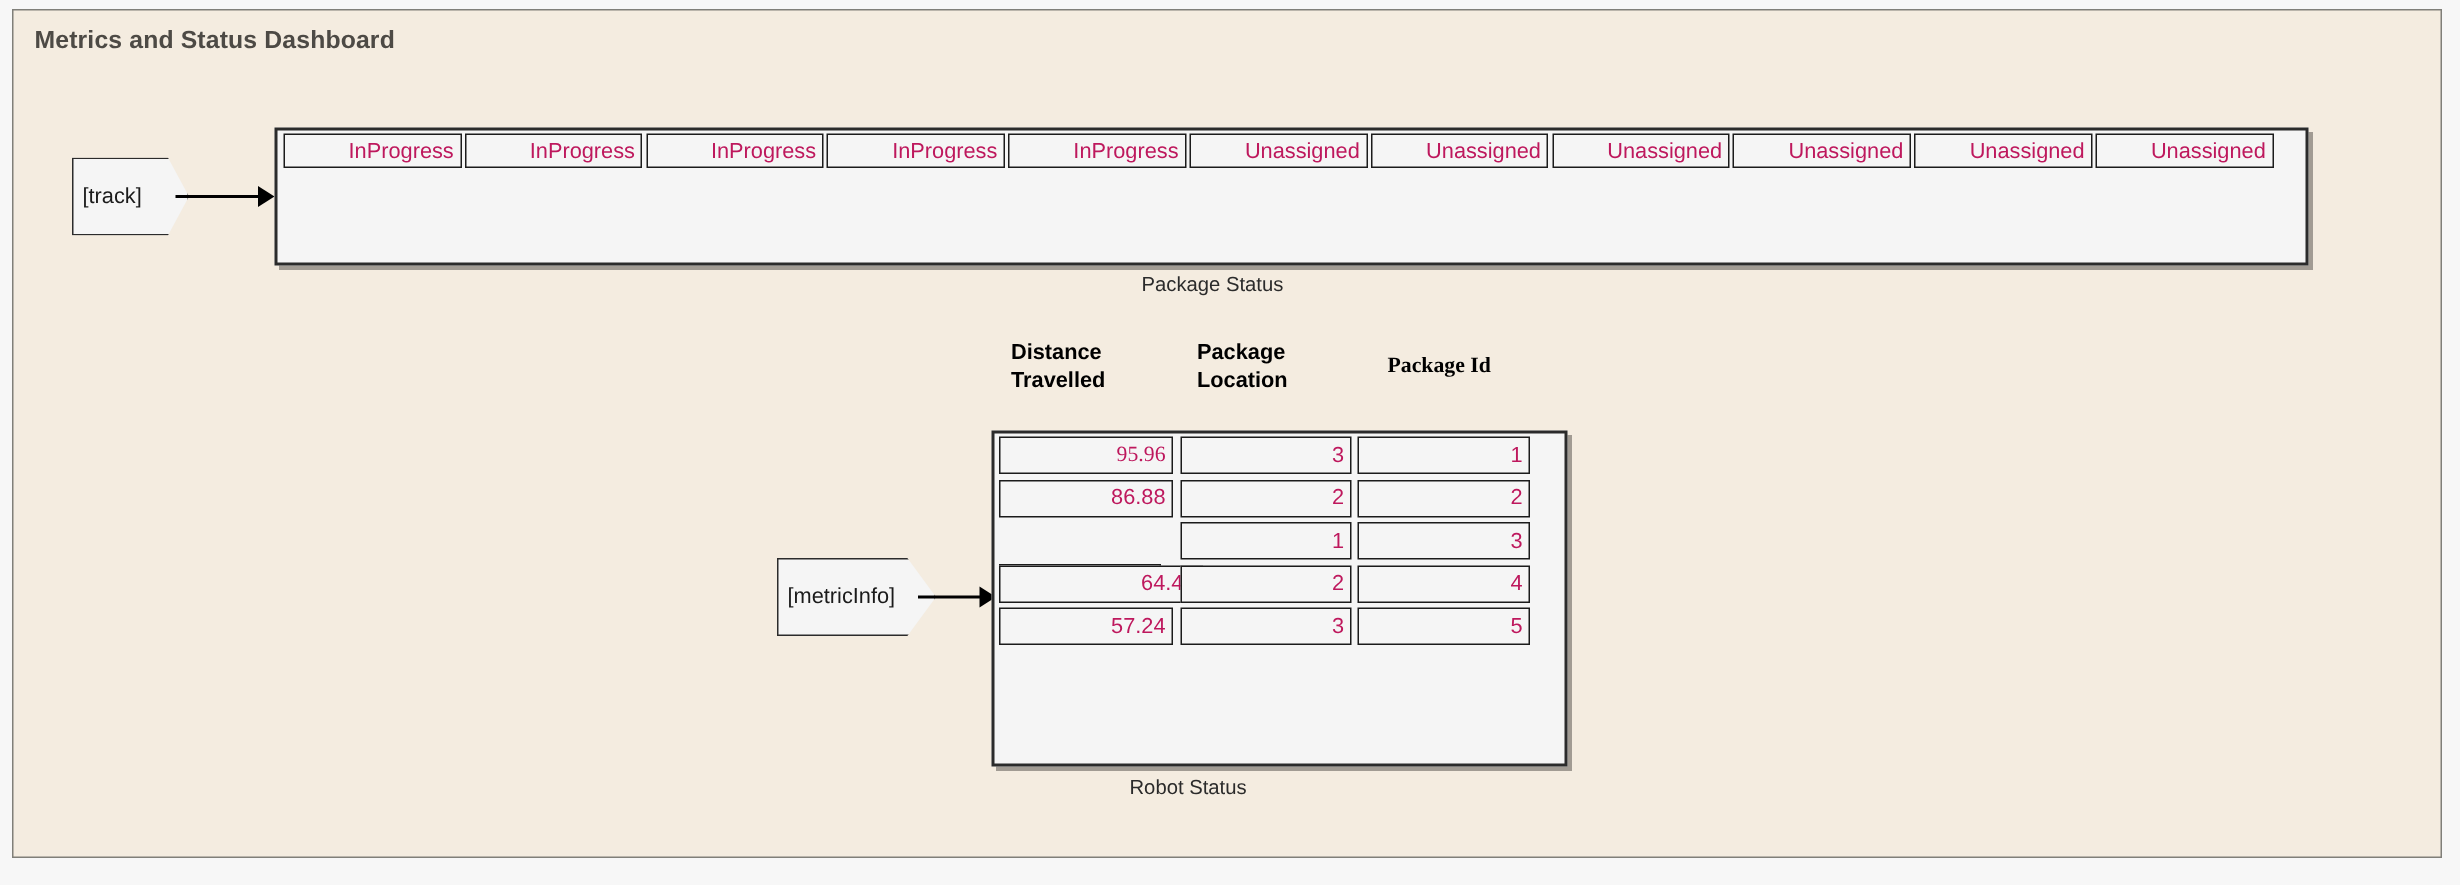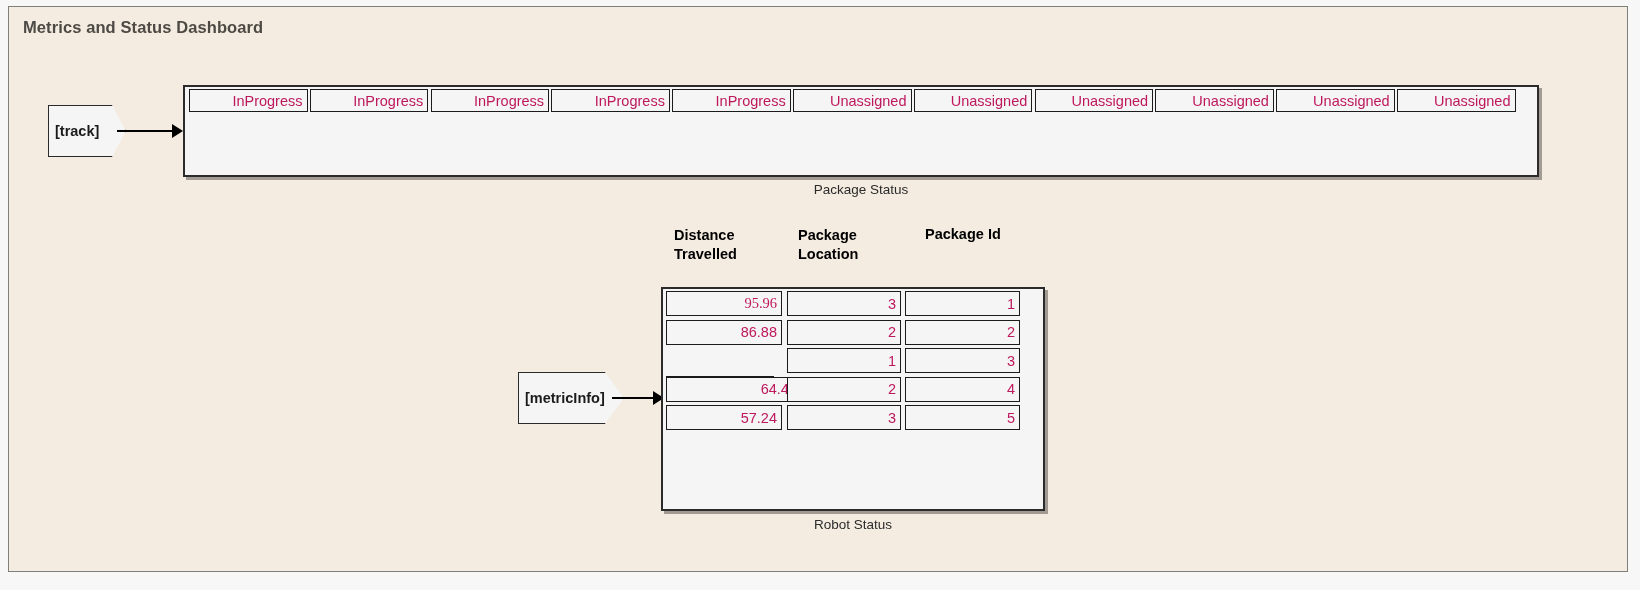--- a/index.html
+++ b/index.html
@@ -44,38 +44,36 @@
     background: #f5f5f5;
     border: 2px solid #2b2b2b;
     box-sizing: border-box;
     box-shadow: 3px 3px 0 0 rgba(60,58,54,0.45);
   }
   .panel-caption {
     position: absolute;
     font-size: 13.5px;
     color: #2b2b2b;
     white-space: nowrap;
-    text-align: center;
   }
 
   
   .signal-tag {
     position: absolute;
     height: 52px;
     background: #f5f5f5;
     border: 1px solid #2b2b2b;
     box-sizing: border-box;
     display: flex;
     align-items: center;
     padding-left: 6px;
     font-size: 14.5px;
     color: #1b1b1b;
     clip-path: polygon(0 0, 82% 0, 100% 50%, 82% 100%, 0 100%);
     filter: drop-shadow(2px 2px 0 rgba(60,58,54,0.35));
-    font-weight: bold;
   }
   .signal-line {
     position: absolute;
     height: 1.5px;
     background: #000;
   }
   .signal-arrow {
     position: absolute;
     width: 0;
     height: 0;
@@ -148,21 +146,21 @@
   </div>
   <div class="signal-line" style="left:612px; top:397px; width:48px;"></div>
   <div class="signal-arrow" style="left:653px; top:391px;"></div>
 
   <div class="panel" style="left:661px; top:287px; width:384px; height:224px;"></div>
 
   <div class="col-header" style="left:674px; top:226px;">Distance
 Travelled</div>
   <div class="col-header" style="left:798px; top:226px;">Package
 Location</div>
-  <div class="col-header" style="left:925px; top:225px;">Package Id</div>
+  <div class="col-header" style="left:925px; top:235px;font-family:Liberation Serif, serif;">Package Id</div>
 
   <div id="robot-status-cells">
       <div class="cell" style="left: 666px; top: 291px; width: 116px; height: 25px; font-family: Liberation Serif, serif;">95.96</div>
       <div class="cell" style="left: 787px; top: 291px; width: 114px; height: 25px;">3</div>
       <div class="cell" style="left: 905px; top: 291px; width: 115px; height: 25px;">1</div>
       <div class="cell" style="left: 666px; top: 319.6px; width: 116px; height: 25px;">86.88</div>
       <div class="cell" style="left: 787px; top: 319.6px; width: 114px; height: 25px;">2</div>
       <div class="cell" style="left: 905px; top: 319.6px; width: 115px; height: 25px;">2</div>
       <div class="cell" style="left: 666px; top: 348.2px; width: 108px; height: 25px; margin-top: 28px;">72.69</div>
       <div class="cell" style="left: 787px; top: 348.2px; width: 114px; height: 25px;">1</div>

